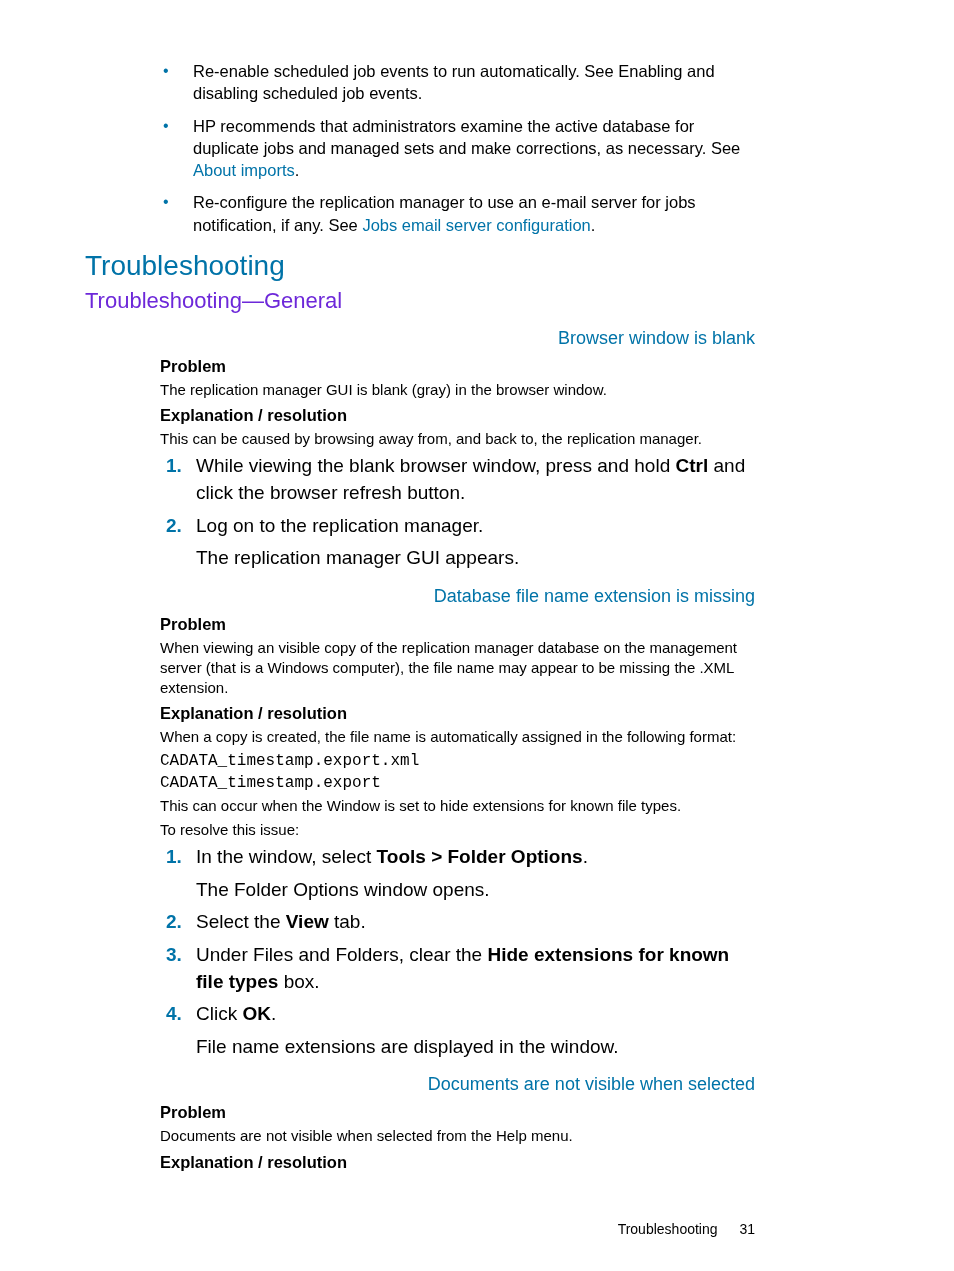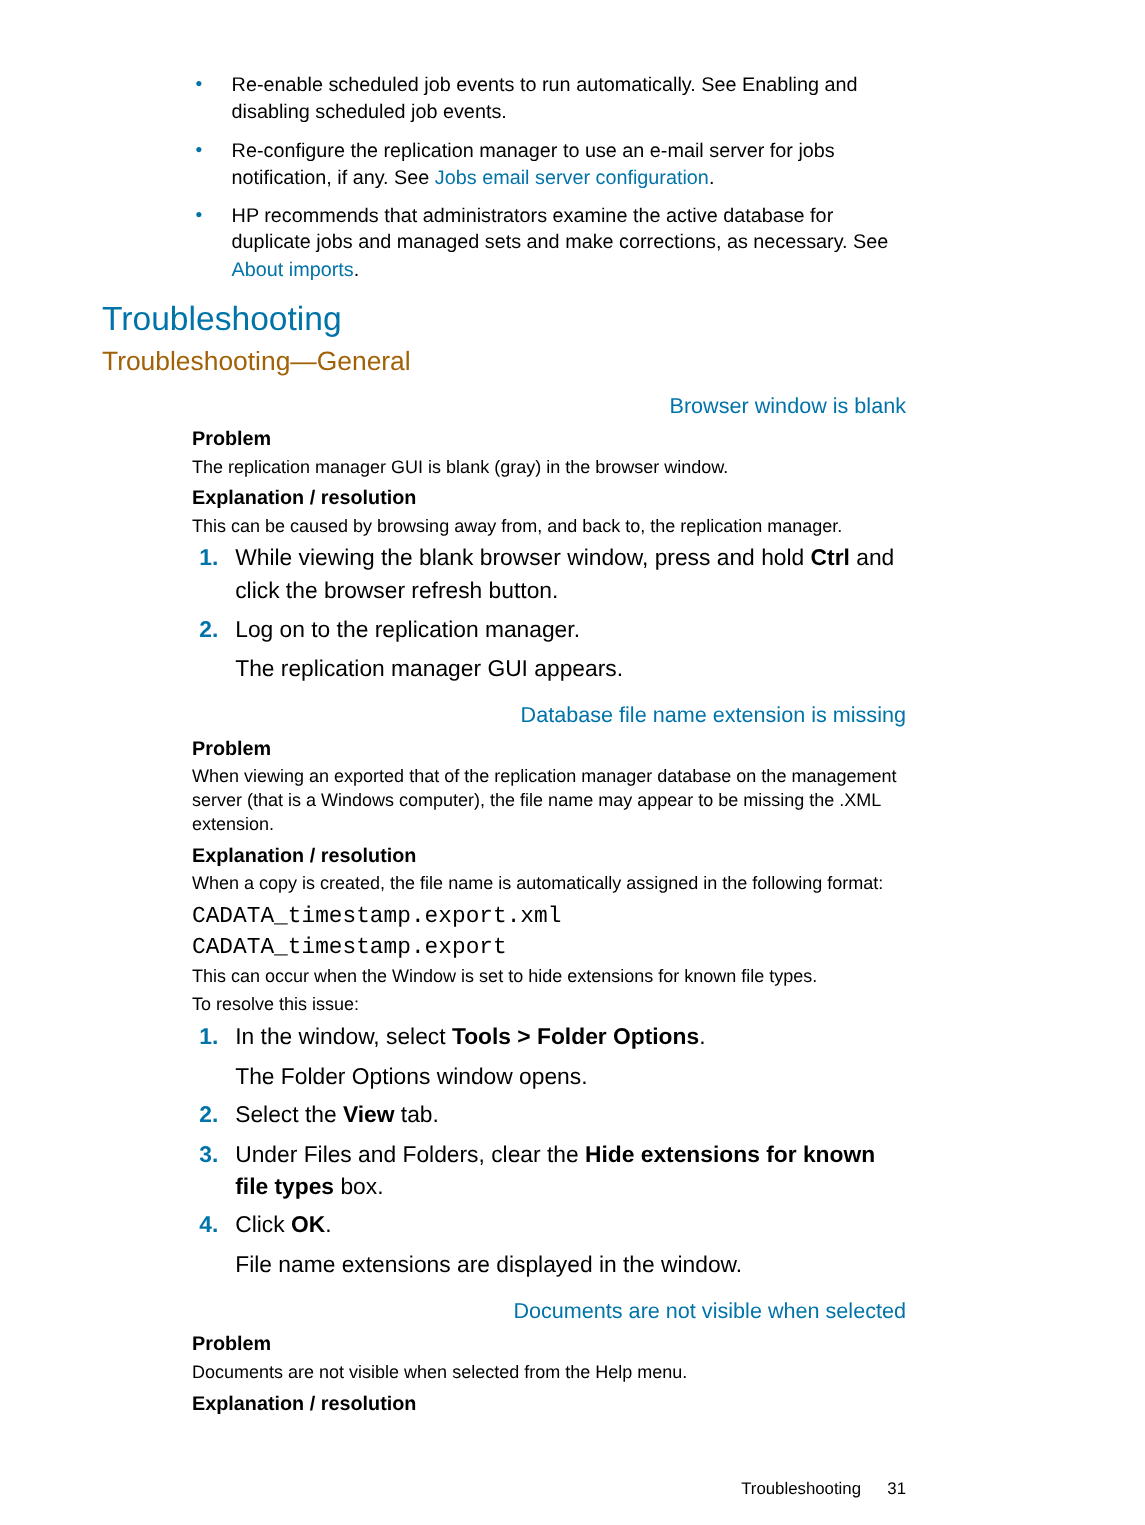--- a/index.html
+++ b/index.html
@@ -38,21 +38,21 @@
   .link { color: #0073a8; }
   h1.section {
     font-size: 28px;
     font-weight: 400;
     color: #0073a8;
     margin: 14px 0 4px 0;
   }
   h2.sub {
     font-size: 22px;
     font-weight: 400;
-    color: #a16207;
+    color: #6d28d9;
     margin: 6px 0 10px 0;
   }
   h3.topic {
     font-size: 18px;
     font-weight: 400;
     color: #0073a8;
     margin: 14px 0 8px 0;
     text-align: right;
   }
   .block { margin-left: 75px; }
@@ -86,44 +86,44 @@
     top: 0;
     color: #0073a8;
     font-weight: 700;
   }
   .sub-para {
     display: block;
     margin-top: 6px;
   }
   .mono {
     font-family: "Courier New", monospace;
-    font-size: 19px;
+    font-size: 16px;
     margin: 4px 0;
   }
   b { font-weight: 700; }
   .footer {
     position: absolute;
-    bottom: 23px;
+    bottom: 34px;
     right: 55px;
     font-size: 14px;
   }
   .footer .pg { margin-left: 18px; }
 </style>
 </head>
 <body>
 
 <div class="page">
 
   <ul class="body-ul">
     <li>Re-enable scheduled job events to run automatically. See Enabling and disabling scheduled job events.</li>
     <li>
-      <span>Re-configure the replication manager to use an e-mail server for jobs notification, if any. See </span><span class="link">Jobs email server configuration</span><span>.</span>
+      <span>HP recommends that administrators examine the active database for duplicate jobs and managed sets and make corrections, as necessary. See </span><span class="link">About imports</span><span>.</span>
     </li>
     <li>
-      <span>HP recommends that administrators examine the active database for duplicate jobs and managed sets and make corrections, as necessary. See </span><span class="link">About imports</span><span>.</span>
+      <span>Re-configure the replication manager to use an e-mail server for jobs notification, if any. See </span><span class="link">Jobs email server configuration</span><span>.</span>
     </li>
   </ul>
 
   <h1 class="section">Troubleshooting</h1>
   <h2 class="sub">Troubleshooting—General</h2>
 
   <h3 class="topic">Browser window is blank</h3>
   <div class="block">
     <div class="label">Problem</div>
     <div class="para">The replication manager GUI is blank (gray) in the browser window.</div>
@@ -136,21 +136,21 @@
       <li>
         <span>Log on to the replication manager.</span>
         <span class="sub-para">The replication manager GUI appears.</span>
       </li>
     </ol>
   </div>
 
   <h3 class="topic">Database file name extension is missing</h3>
   <div class="block">
     <div class="label">Problem</div>
-    <div class="para">When viewing an exported that of the replication manager database on the management server (that is a Windows computer), the file name may appear to be missing the .XML extension.</div>
+    <div class="para">When viewing an visible copy of the replication manager database on the management server (that is a Windows computer), the file name may appear to be missing the .XML extension.</div>
     <div class="label">Explanation / resolution</div>
     <div class="para">When a copy is created, the file name is automatically assigned in the following format:</div>
     <div class="mono">CADATA_timestamp.export.xml</div>
     <div class="mono">CADATA_timestamp.export</div>
     <div class="para">This can occur when the Window is set to hide extensions for known file types.</div>
     <div class="para">To resolve this issue:</div>
     <ol class="steps">
       <li>
         <span>In the window, select </span><b>Tools &gt; Folder Options</b><span>.</span>
         <span class="sub-para">The Folder Options window opens.</span>

